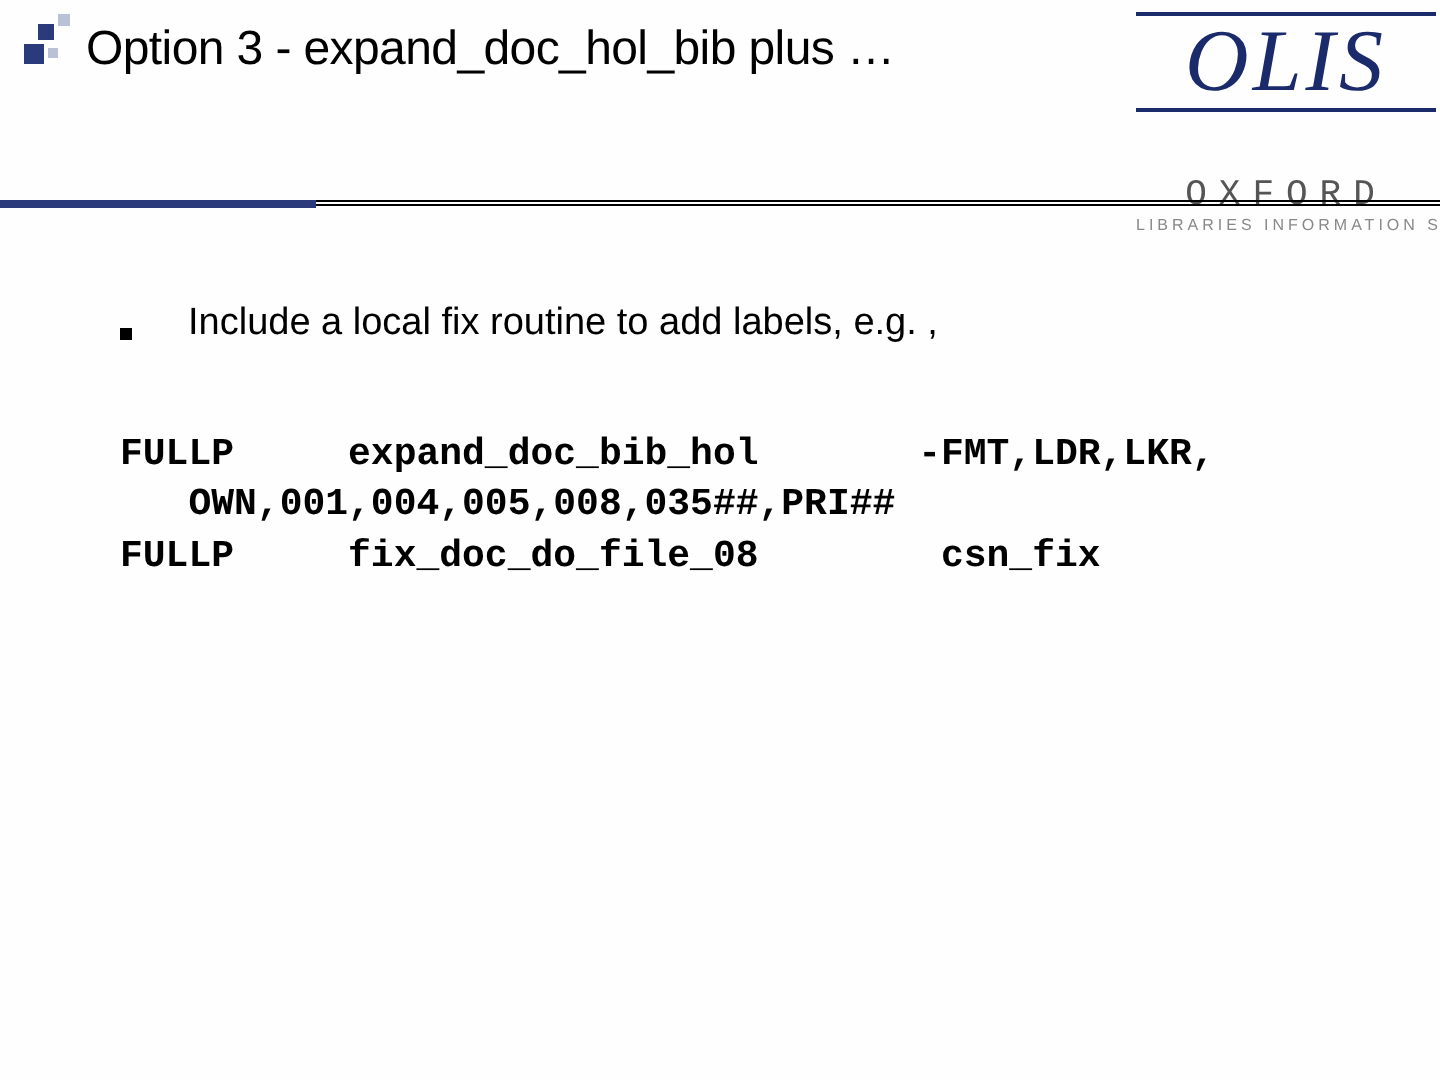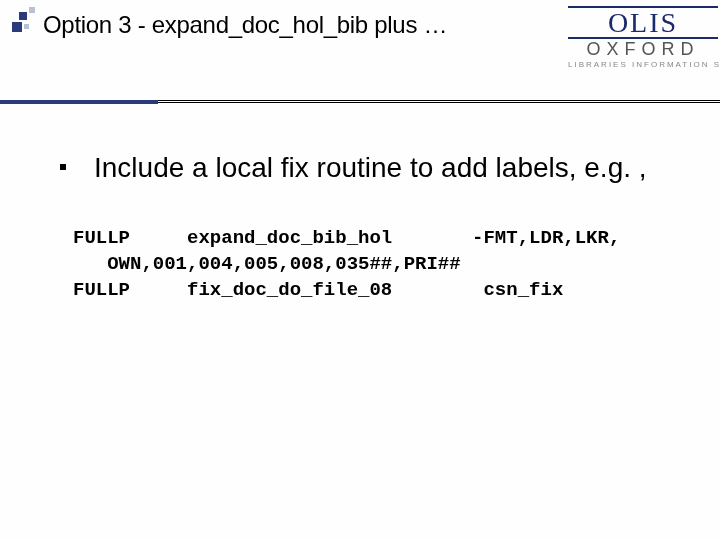--- a/index.html
+++ b/index.html
@@ -53,32 +53,34 @@
   }
   .logo {
     position: absolute;
     right: 2px;
     top: 6px;
     text-align: center;
     width: 150px;
   }
   .logo-olis {
     font-family: Georgia, 'Times New Roman', serif;
-    font-size: 28px;
+    font-size: 44px;
     letter-spacing: 2px;
     color: #1a2a6a;
     border-top: 2px solid #1a2a6a;
     border-bottom: 2px solid #1a2a6a;
     line-height: 1.05;
+    font-style: italic;
   }
   .logo-oxford {
-    font-family: Liberation Sans, sans-serif;
+    font-family: Liberation Mono, monospace;
     font-size: 18px;
     letter-spacing: 6px;
     color: #555;
+    margin-top: 32px;
   }
   .logo-sub {
     font-family: Arial, sans-serif;
     font-size: 8px;
     letter-spacing: 2px;
     color: #888;
     white-space: nowrap;
   }
   .body-area {
     position: absolute;
@@ -94,31 +96,31 @@
   .bullet-dot {
     flex: 0 0 auto;
     width: 6px;
     height: 6px;
     background: #000;
     border-radius: 0;
     margin-top: 14px;
     margin-right: 28px;
   }
   .bullet-text {
-    font-size: 28px;
+    font-size: 19px;
     line-height: 1.3;
     text-align: center;
   }
   .code {
     font-family: 'Courier New', Courier, monospace;
     font-size: 19px;
     font-weight: bold;
     line-height: 1.35;
     white-space: pre;
-    margin-left: 13px;
+    margin-left: 0;
   }
 </style>
 </head>
 <body>
 
 <div class="decor">
   <div class="sq sq1"></div>
   <div class="sq sq2"></div>
   <div class="sq sq3"></div>
   <div class="sq sq4"></div>

